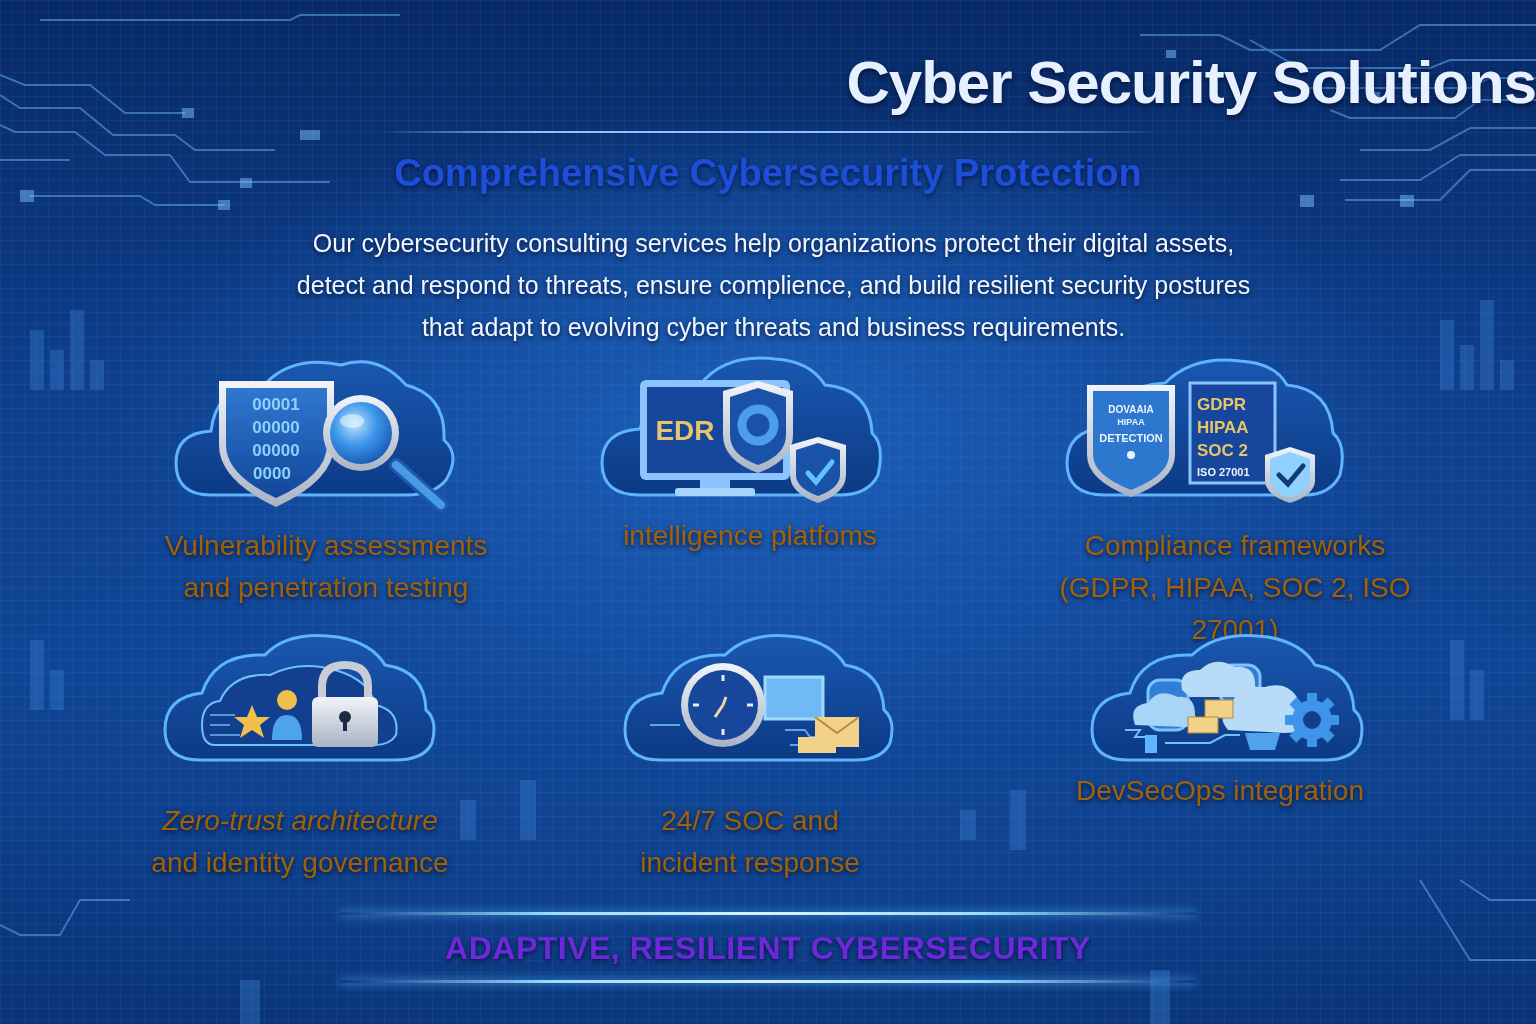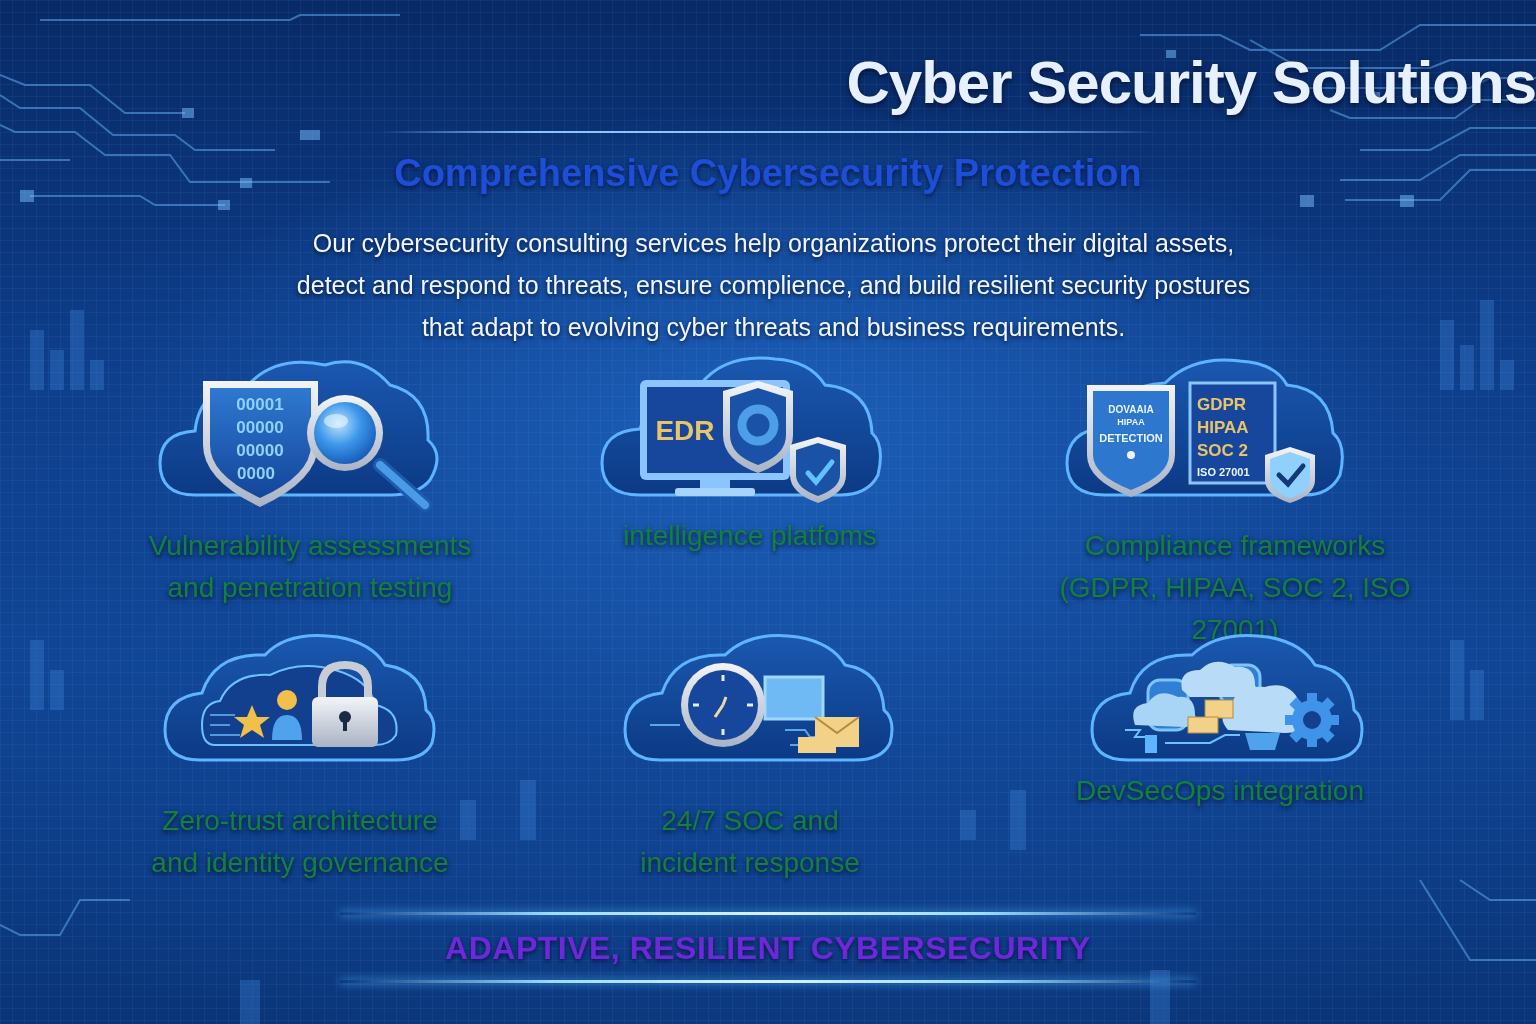--- a/index.html
+++ b/index.html
@@ -35,21 +35,21 @@
     text-shadow:0 2px 5px rgba(0,0,30,0.6);
   }
   .intro {
     position:absolute; left:211px; right:200px; top:222px; text-align:center;
     font-size:25px; line-height:42px; color:#f2f7ff;
     text-shadow:0 2px 4px rgba(0,0,30,0.7);
   }
   .card { position:absolute; width:420px; text-align:center; }
   .card .icon-wrap { position:relative; height:170px; }
   .card .label {
-    font-size:28px; line-height:42px; color:#15803d;
+    font-size:28px; line-height:42px; color:#a16207;
     text-shadow:0 2px 5px rgba(0,0,30,0.75);
   }
   .footer-rule {
     position:absolute; left:340px; right:340px; height:3px;
     background:linear-gradient(90deg, rgba(120,200,255,0), #9fdcff 25%, #d8f2ff 50%, #9fdcff 75%, rgba(120,200,255,0));
     box-shadow:0 0 10px #4fb6ff;
   }
   .footer {
     position:absolute; left:0; right:0; top:930px; text-align:center;
     font-size:32px; font-weight:bold; color:#6d28d9; letter-spacing:0.5px;
@@ -139,21 +139,21 @@
       <stop offset="0.5" stop-color="#3c96ea"></stop>
       <stop offset="1" stop-color="#1558b4"></stop>
     </radialGradient>
     <linearGradient id="silver" x1="0" y1="0" x2="0" y2="1">
       <stop offset="0" stop-color="#f2f4f8"></stop>
       <stop offset="1" stop-color="#a9b3c4"></stop>
     </linearGradient>
   </defs>
 </svg>
 
-<div class="card" style="left:100px; top:345px;">
+<div class="card" style="left:116px; top:345px;">
   <div class="icon-wrap">
     <svg width="420" height="170" viewBox="0 0 420 170">
       <path d="M95 150 Q60 150 60 118 Q60 88 95 86 Q100 40 150 38 Q178 10 225 20 Q262 8 290 40 Q330 50 328 95 Q345 110 330 135 Q318 150 290 150 Z" fill="url(#cloudFill)" stroke="#5fb4ff" stroke-width="3"></path>
       <path d="M103 36 L218 36 L218 100 Q218 135 160 162 Q103 135 103 100 Z" fill="url(#silver)"></path>
       <path d="M110 43 L211 43 L211 100 Q211 130 160 153 Q110 130 110 100 Z" fill="url(#shieldFill)"></path>
       <g fill="#8fd0ff" font-size="17" text-anchor="middle">
         <text x="160" y="65">00001</text>
         <text x="160" y="88">00000</text>
         <text x="160" y="111">00000</text>
         <text x="156" y="134">0000</text>
@@ -227,21 +227,21 @@
       </g>
       <path d="M162 80 L167 92 L180 92 L170 100 L174 113 L162 105 L150 113 L154 100 L144 92 L157 92 Z" fill="#f1c04a"></path>
       <circle cx="197" cy="75" r="10" fill="#f1c04a"></circle>
       <path d="M182 115 Q182 90 197 90 Q212 90 212 115 Z" fill="#4fa3ec"></path>
       <path d="M232 75 L232 62 Q232 40 255 40 Q278 40 278 62 L278 75" fill="none" stroke="#c8ccd4" stroke-width="8"></path>
       <rect x="222" y="72" width="66" height="50" rx="6" fill="url(#silver)"></rect>
       <circle cx="255" cy="92" r="6" fill="#1a2a44"></circle>
       <rect x="253" y="94" width="4" height="12" fill="#1a2a44"></rect>
     </svg>
   </div>
-  <div class="label" style="margin-top:30px;">Zero-trust architecture</div>
+  <div class="label" style="margin-top:30px;font-style:italic;">Zero-trust architecture</div>
   <div class="label">and identity governance</div>
 </div>
 
 <div class="card" style="left:540px; top:625px;">
   <div class="icon-wrap" style="height:145px;">
     <svg width="420" height="145" viewBox="0 0 420 145">
       <path d="M120 135 Q85 135 85 105 Q85 72 122 68 Q135 28 185 30 Q210 5 258 12 Q292 18 305 40 Q342 46 344 85 Q356 95 350 118 Q342 135 315 135 Z" fill="url(#cloudFill)" stroke="#5fb4ff" stroke-width="3"></path>
       <rect x="225" y="52" width="58" height="42" fill="#6fbaf5" stroke="#9fd8ff" stroke-width="3"></rect>
       <g stroke="#6ec1ff" stroke-width="2" fill="none" opacity="0.8">
         <path d="M110 100 L140 100"></path>

